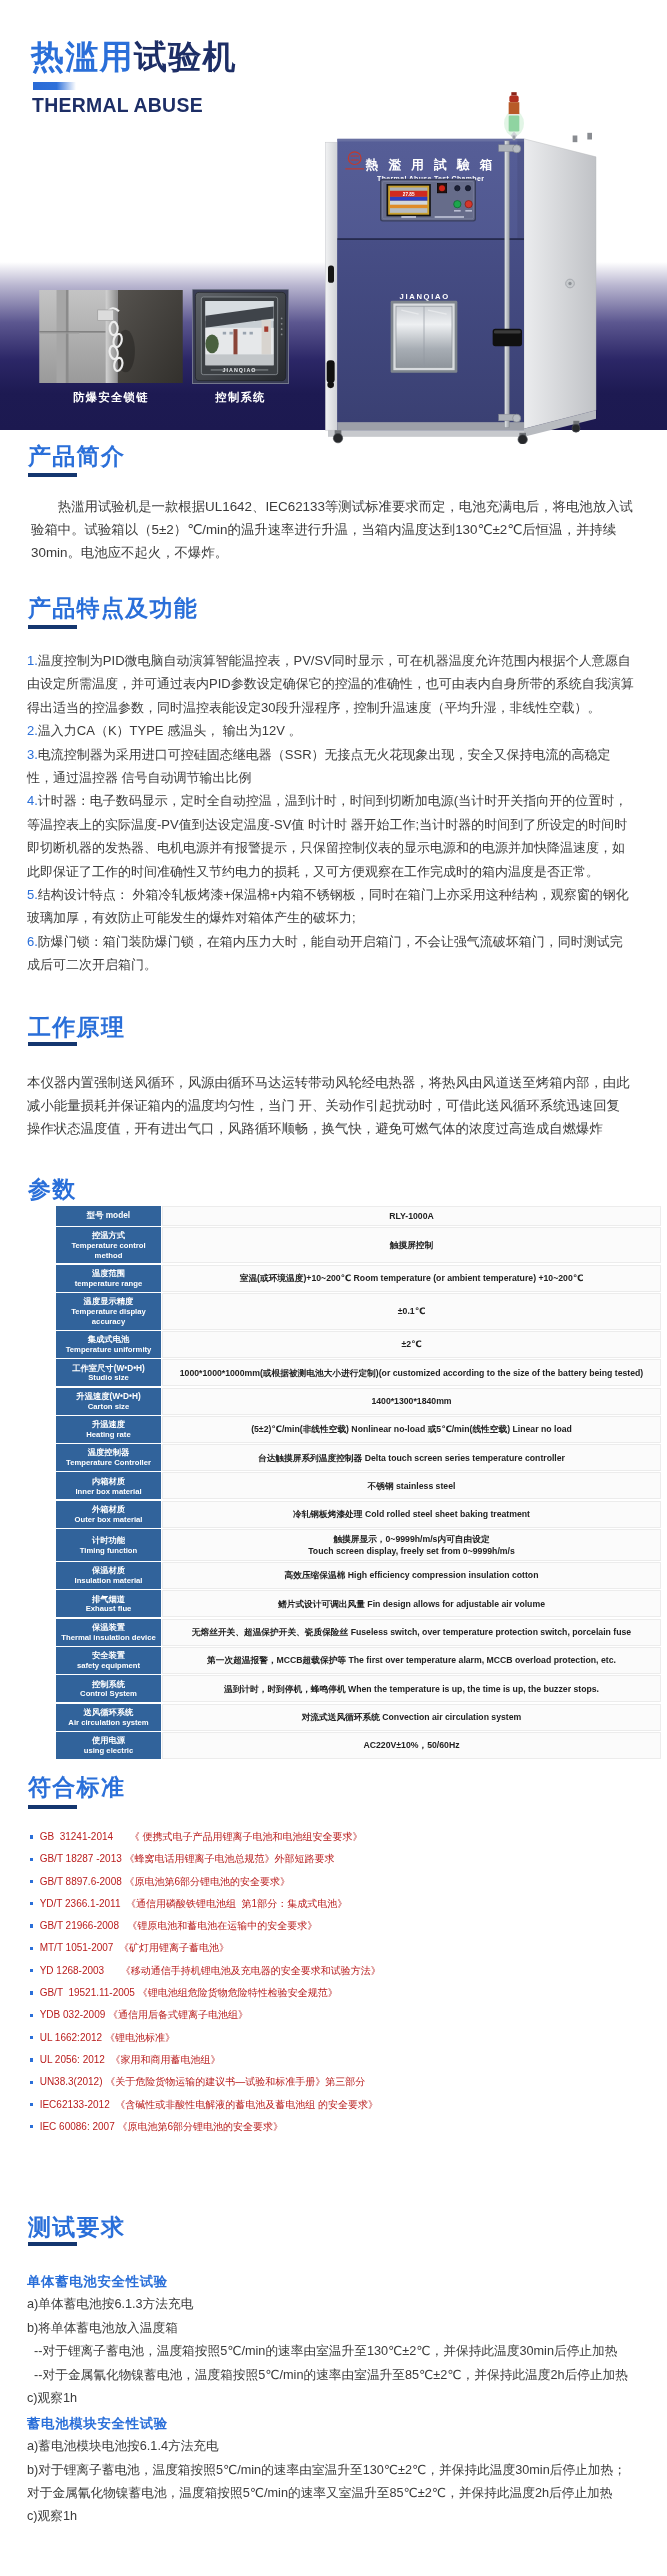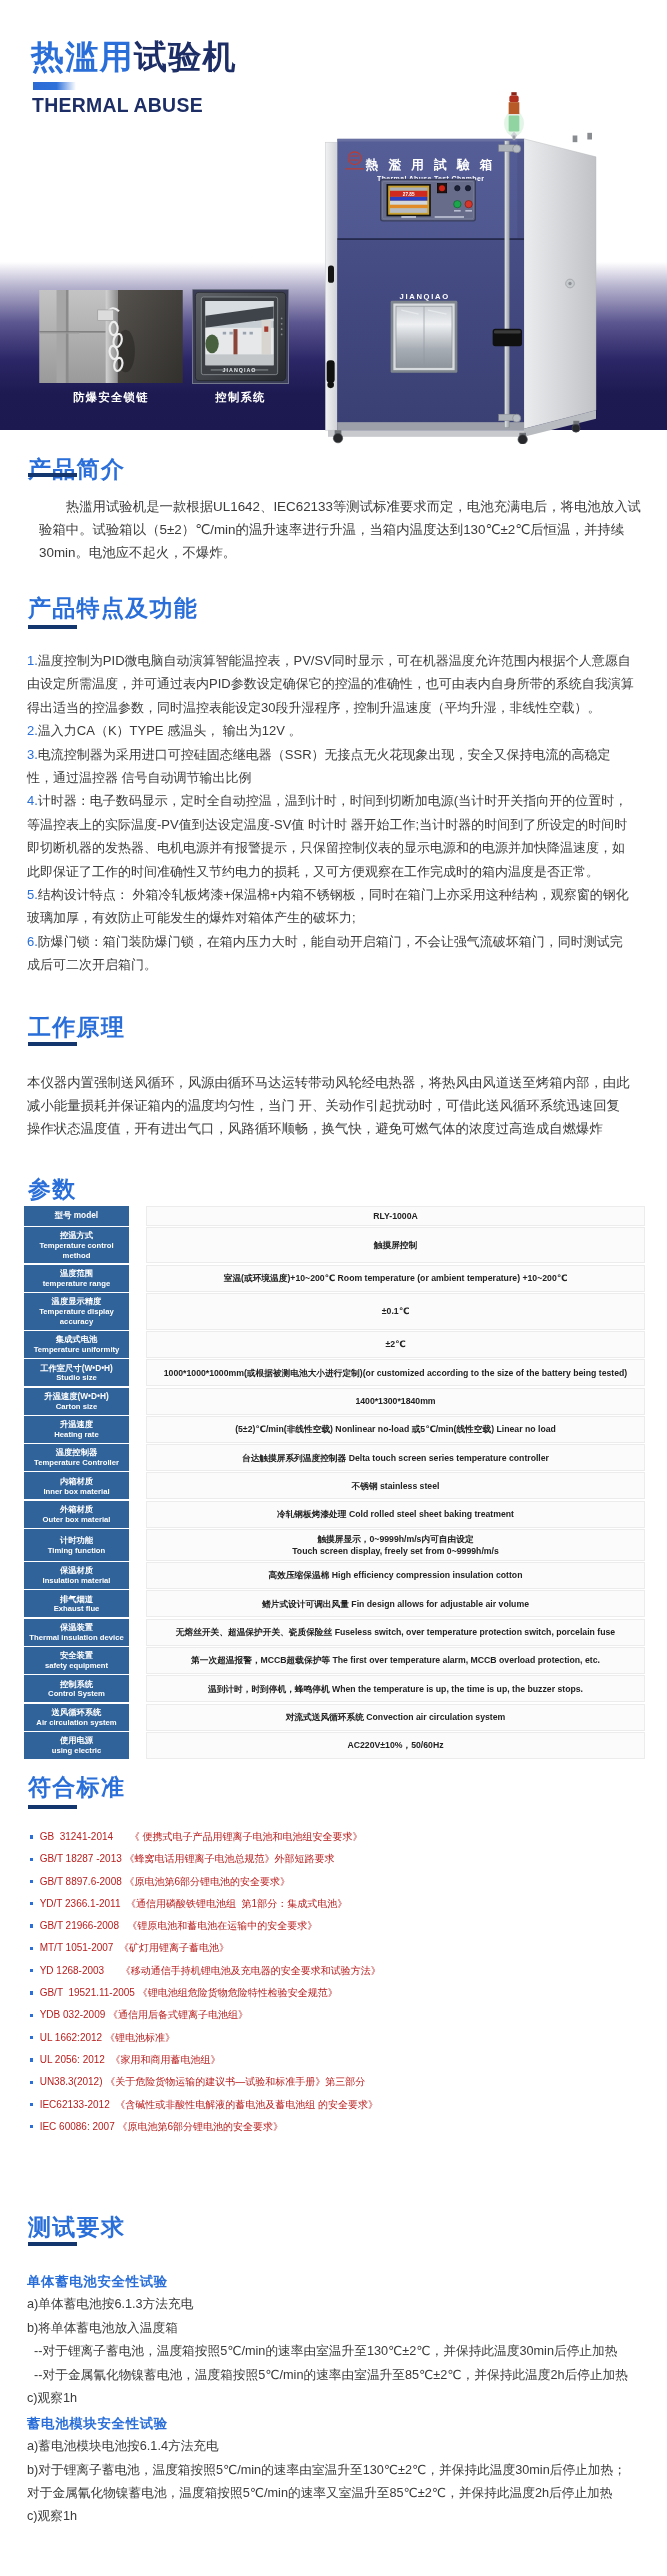--- a/index.html
+++ b/index.html
@@ -29,21 +29,21 @@
   .body-text{width:604px;font-size:13.4px;line-height:23px;color:#3b3b3b;}
   .indent{text-indent:2em;}
 
   
   .feat-list{width:607px;}
   .feat-item{font-size:13px;line-height:23.4px;color:#3b3b3b;}
   .feat-num{color:#2a6fd9;}
 
   
   .param-table{width:607px;}
-  .t-row{display:grid;grid-template-columns:105px 499px;gap:17px;margin-bottom:1.3px;}
+  .t-row{display:grid;grid-template-columns:105px 499px;gap:1px;margin-bottom:1.3px;margin-left:32px;}
   .t-left{background:#31639b;color:#ffffff;display:flex;flex-direction:column;align-items:center;
     justify-content:center;text-align:center;padding:3.3px 4px;font-weight:bold;}
   .t-zh{font-size:8.3px;line-height:1.3;}
   .t-en{font-size:7.7px;line-height:1.25;}
   .t-en:empty{display:none;}
   .t-val{background:#fbfbfb;border:0.7px solid #ececec;display:flex;flex-direction:column;align-items:center;
     justify-content:center;text-align:center;font-size:8.7px;font-weight:bold;color:#222222;line-height:1.4;padding:2.7px 8px;}
   .t-val2:empty{display:none;}
 
   
@@ -266,23 +266,23 @@
   <line x1="28" y1="121" x2="54" y2="121" stroke="#cfd3d8" stroke-width="0.8"></line>
   <text x="71" y="124" text-anchor="middle" font-size="8" font-weight="bold" fill="#e8eaec" letter-spacing="1.5">JIANQIAO</text>
   <line x1="88" y1="121" x2="114" y2="121" stroke="#cfd3d8" stroke-width="0.8"></line>
   <circle cx="134" cy="44" r="1.3" fill="#85898d"></circle>
     <circle cx="134" cy="52" r="1.3" fill="#85898d"></circle>
   <circle cx="134" cy="60" r="1.3" fill="#85898d"></circle>
     <circle cx="134" cy="68" r="1.3" fill="#85898d"></circle>
 </svg>
 <div class="abs thumb-cap" style="left:192px;top:390px;width:97px;">控制系统</div>
 
-<div class="abs sec-title" style="left:28px;top:454px;">产品简介</div>
+<div class="abs sec-title" style="left:28px;top:441px;">产品简介</div>
 <div class="abs sec-bar" style="left:28px;top:473px;"></div>
-<div class="abs body-text indent" style="left:39px;top:495px;">热滥用试验机是一款根据UL1642、IEC62133等测试标准要求而定，电池充满电后，将电池放入试验箱中。试验箱以（5±2）℃/min的温升速率进行升温，当箱内温度达到130℃±2℃后恒温，并持续30min。电池应不起火，不爆炸。</div>
+<div class="abs body-text indent" style="left:31px;top:495px;">热滥用试验机是一款根据UL1642、IEC62133等测试标准要求而定，电池充满电后，将电池放入试验箱中。试验箱以（5±2）℃/min的温升速率进行升温，当箱内温度达到130℃±2℃后恒温，并持续30min。电池应不起火，不爆炸。</div>
 
 <div class="abs sec-title" style="left:28px;top:593px;">产品特点及功能</div>
 <div class="abs sec-bar" style="left:28px;top:625px;"></div>
 <div class="abs feat-list" style="left:27px;top:649px;">
 
     <div class="feat-item"><span class="feat-num">1.</span><span>温度控制为PID微电脑自动演算智能温控表，PV/SV同时显示，可在机器温度允许范围内根据个人意愿自由设定所需温度，并可通过表内PID参数设定确保它的控温的准确性，也可由表内自身所带的系统自我演算得出适当的控温参数，同时温控表能设定30段升湿程序，控制升温速度（平均升湿，非线性空载）。</span></div>
 
     <div class="feat-item"><span class="feat-num">2.</span><span>温入力CA（K）TYPE 感温头，  输出为12V 。</span></div>
 
     <div class="feat-item"><span class="feat-num">3.</span><span>电流控制器为采用进口可控硅固态继电器（SSR）无接点无火花现象出现，安全又保持电流的高稳定性，通过温控器 信号自动调节输出比例</span></div>

